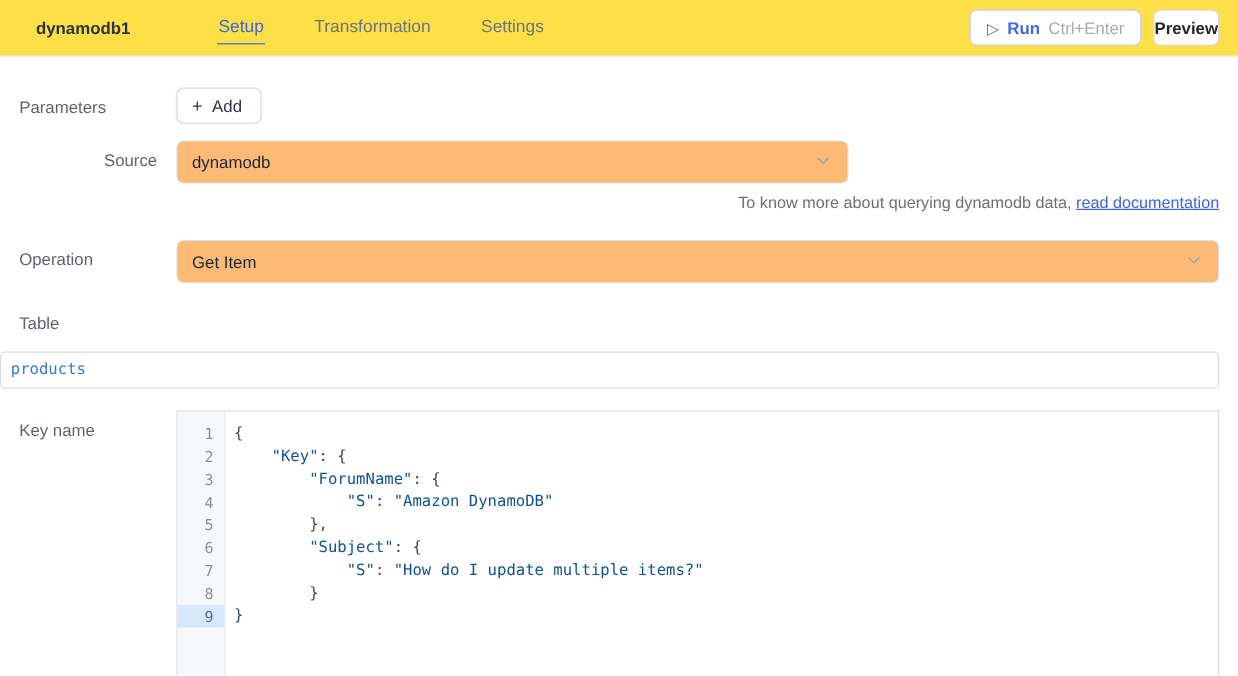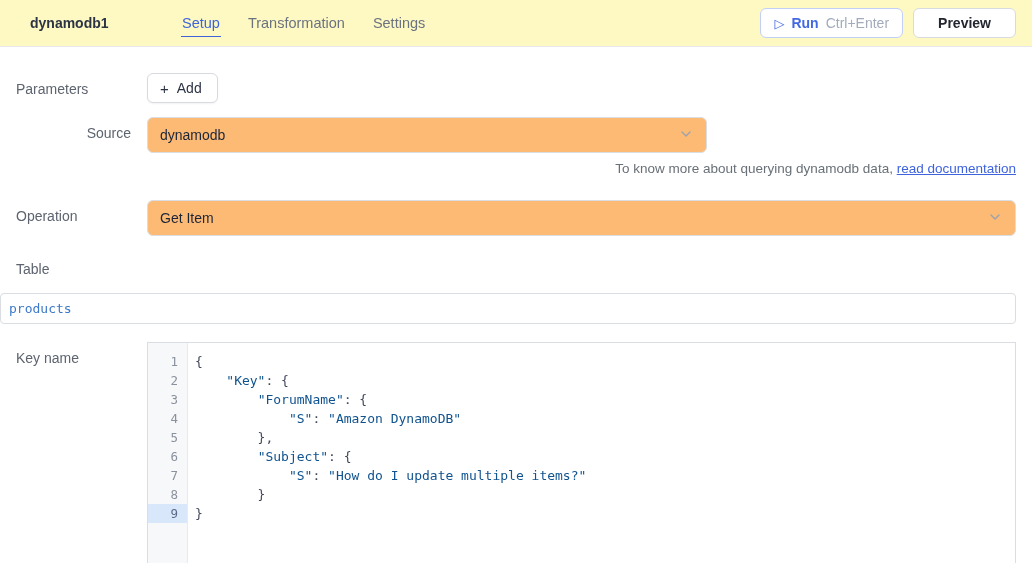--- a/index.html
+++ b/index.html
@@ -1,31 +1,31 @@
 <!DOCTYPE html>
 <html><head>
 <meta charset="utf-8">
 <style>
   * { margin:0; padding:0; box-sizing:border-box; }
   html,body { width:1032px; height:563px; overflow:hidden; }
   body { font-family:"Liberation Sans", sans-serif; background:#ffffff; color:#11181c; }
 
   
-  .header { display:flex; align-items:center; height:47px; border-bottom:1px solid #e6e8eb; padding:0 16px; background:#fef9c3; }
+  .header { display:flex; align-items:center; height:47px; border-bottom:1px solid #e6e8eb; padding:0 16px; background:#fde047; }
   .title { font-size:14px; font-weight:700; color:#2c3345; margin-left:14px; width:151px; flex-shrink:0; }
-  .tabs { display:flex; gap:26px; align-items:center; height:100%; }
+  .tabs { display:flex; gap:40px; align-items:center; height:100%; }
   .tab { font-size:14.5px; color:#6b7280; cursor:pointer; padding:5px 1px; border-bottom:1.5px solid transparent; }
   .tab.active { color:#3e63dd; font-weight:500; border-bottom-color:#3e63dd; }
   .header-actions { margin-left:auto; display:flex; gap:10px; align-items:center; }
   .btn { display:inline-flex; align-items:center; background:#fff; border-radius:6px; font-size:14px; cursor:pointer; }
   .btn-run { gap:7px; border:1px solid #c3d0f5; padding:6px 13px; }
   .play-icon { color:#4368e3; font-size:13px; line-height:1; }
   .run-label { color:#4368e3; font-weight:600; }
   .run-shortcut { color:#a3abbb; }
-  .btn-preview { border:1px solid #d7dbe0; padding:6px 24px; color:#23262f; font-weight:600; }
+  .btn-preview { border:1px solid #d7dbe0; padding:6px 0; color:#23262f; font-weight:600; }
 
   
   .row { display:flex; }
   .row-label { width:147px; flex-shrink:0; padding:8px 16px 0 16px; font-size:14px; color:#5d646f; }
   .row-content { flex:1; margin-right:16px; min-width:0; }
 
   .row-parameters { margin-top:26px; }
   .btn-add { display:inline-flex; align-items:center; gap:8px; border:1px solid #d7dbe0; background:#fff;
              border-radius:6px; padding:6px 15px 6px 12px; font-size:14px; color:#2c3345;
              box-shadow:0 1px 2px rgba(16,24,40,.05); cursor:pointer; }

